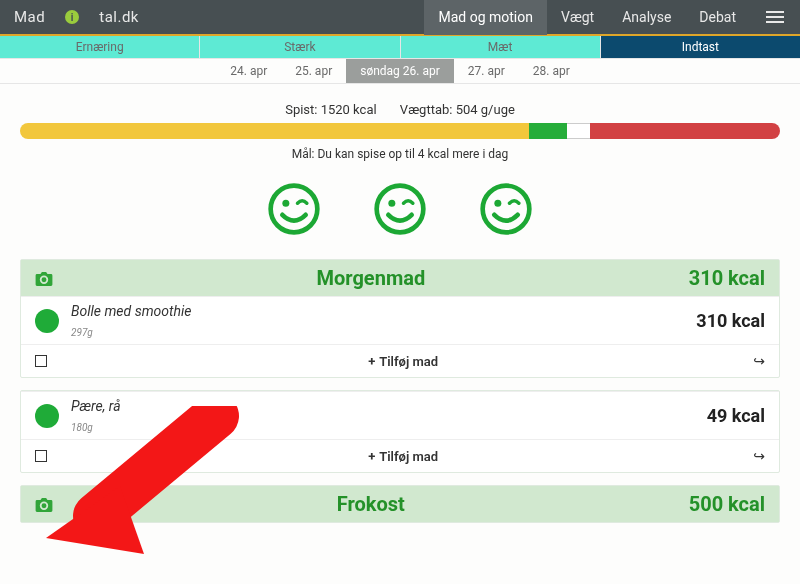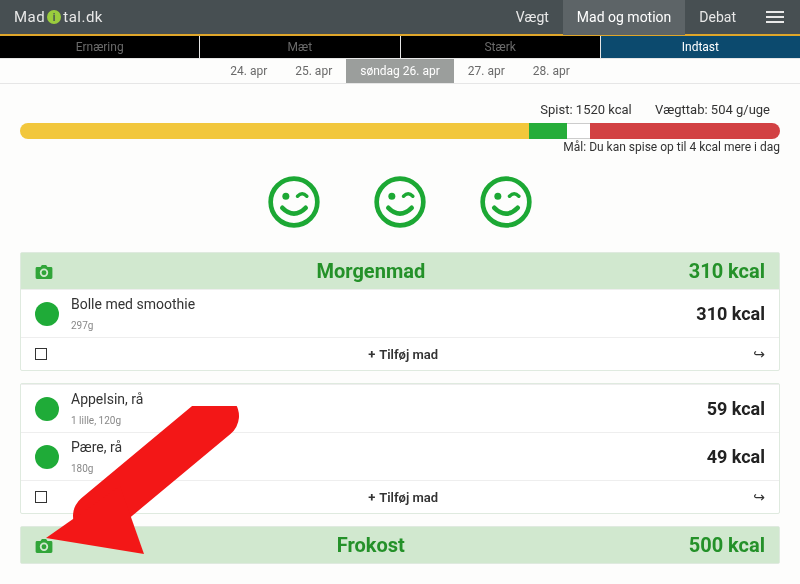--- a/index.html
+++ b/index.html
@@ -1,65 +1,65 @@
 <!DOCTYPE html>
 <html><head>
 <meta charset="utf-8">
 <style>
   * { box-sizing: border-box; }
   html, body { margin:0; padding:0; font-family: -apple-system, "Segoe UI", Roboto, Helvetica, Arial, sans-serif; background:#fdfdfc; }
   body { width:800px; height:584px; overflow:hidden; position:relative; }
 
   
   .topbar { background:#474f52; color:#e8e8e8; height:36px; display:flex; align-items:center; border-bottom:2px solid #dfa62a; }
-  .logo { padding:0 14px; color:#e8e8e8; font-size:15px; letter-spacing:.5px; display:flex; align-items:center; gap:2px; }
+  .logo { padding:0 14px; color:#e8e8e8; font-size:15px; letter-spacing:.5px; display:flex; align-items:center; gap:20px; }
   .logo .o { display:inline-flex; width:14px; height:14px; border-radius:50%; background:#9acc3d; align-items:center; justify-content:center; font-size:10px; color:#474f52; font-weight:bold; }
   .spacer { flex:1; }
   .navitem { padding:0 14px; height:36px; display:flex; align-items:center; font-size:14px; cursor:pointer; }
   .navitem.active { background:#5d6467; color:#fff; }
   .burger { display:flex; flex-direction:column; justify-content:center; gap:3px; padding:0 16px; height:36px; cursor:pointer;}
   .burger span { display:block; width:18px; height:2px; background:#e8e8e8; }
 
   
   .subtabs { display:flex; font-size:12px; color:#6a6a6a; border-bottom:1px solid #e6e6e6; }
-  .subtab { flex:1; text-align:center; padding:4px 0; background:#000000; cursor:pointer; border-right:1px solid #e6e6e6; }
+  .subtab { flex:1; text-align:center; padding:4px 0; background:#5eead4; cursor:pointer; border-right:1px solid #e6e6e6; }
   .subtab:last-child{border-right:none;}
   .subtab.active { background:#0c4a6e; color:#fff; }
 
   
   .dates { display:flex; justify-content:center; font-size:12px; color:#6a6a6a; border-bottom:1px solid #e6e6e6; }
   .date { padding:5px 14px; cursor:pointer;}
   .date.selected { background:#9b9e9c; color:#fff; }
 
   
-  .stats { padding:18px 20px 8px; text-align:right; }
+  .stats { padding:18px 20px 8px; text-align:center; }
   .stat-line { font-size:13px; color:#333; margin-bottom:6px; }
   .stat-line span{ margin:0 10px;}
   .bar { height:16px; border-radius:8px; overflow:hidden; display:flex; }
   .bar .seg { height:100%; }
   .seg.yellow{background:#f2c73c;}
   .seg.green{background:#26ad3a;}
   .seg.white{background:#fff; border:1px solid #ccc; border-left:none; border-right:none;}
   .seg.red{background:#d24143;}
-  .goal { font-size:12px; color:#333; margin-top:1px;}
+  .goal { font-size:12px; color:#333; margin-top:8px;}
 
   .smileys { display:flex; justify-content:center; gap:50px; padding:12px 0 18px; }
   .smiley svg { width:56px; height:56px; }
 
   
   .content { padding:0 20px; }
   .meal { border:1px solid #dfeadf; border-radius:2px; margin-bottom:12px; background:#fff;}
   .meal-head { background:#d1e8cf; display:flex; align-items:flex-end; padding:6px 14px; }
   .meal-head .cam{ color:#31a539; font-size:18px;}
   .meal-head .title{ flex:1; text-align:center; color:#249129; font-size:20px; font-weight:700;}
   .meal-head .kcal{ color:#249129; font-size:20px; font-weight:700;}
 
   .food-row{ display:flex; align-items:center; padding:6px 14px; border-top:1px solid #eee; }
   .food-row .dot{ width:24px; height:24px; border-radius:50%; background:#1fab38; margin-right:12px;}
-  .food-row .info{ flex:1;}
+  .food-row .info{ flex:1;font-style:italic;}
   .food-row .fname{ font-size:14px; color:#333;}
   .food-row .fdet{ font-size:10px; color:#888;margin-top:8px;}
   .food-row .fkcal{ font-size:18px; font-weight:700; color:#222;}
 
   .add-row{ display:flex; align-items:center; padding:8px 14px; border-top:1px solid #eee; font-size:13px; color:#333;}
   .add-row .chk{ width:12px;height:12px;border:1.5px solid #333; margin-right:6px;}
   .add-row .addlbl{ flex:1; text-align:center; font-weight:600;}
   .add-row .plus{ font-weight:bold; margin-right:4px;}
   .add-row .share{ font-size:14px;}
 
@@ -71,40 +71,43 @@
 
 <div class="topbar">
   <div class="logo">
     <span>Mad</span>
     <span class="o">
         <span>i</span>
       </span>
     <span>tal.dk</span>
   </div>
   <div class="spacer"></div>
+  <div class="navitem active">
+      <span>Mad og motion</span>
+    </div>
   <div class="navitem">
       <span>Vægt</span>
     </div>
-  <div class="navitem active">
-      <span>Mad og motion</span>
+  <div class="navitem">
+      <span>Analyse</span>
     </div>
   <div class="navitem">
       <span>Debat</span>
     </div>
   <div class="burger">
       <span></span>
       <span></span>
       <span></span>
     </div>
 </div>
 
 <div class="subtabs">
   <div class="subtab"><span>Ernæring</span></div>
+  <div class="subtab"><span>Stærk</span></div>
   <div class="subtab"><span>Mæt</span></div>
-  <div class="subtab"><span>Stærk</span></div>
   <div class="subtab active"><span>Indtast</span></div>
 </div>
 
 <div class="dates">
   <div class="date"><span>24. apr</span></div>
   <div class="date"><span>25. apr</span></div>
   <div class="date selected"><span>søndag 26. apr</span></div>
   <div class="date"><span>27. apr</span></div>
   <div class="date"><span>28. apr</span></div>
 </div>
@@ -174,28 +177,20 @@
       <div class="chk"></div>
       <div class="addlbl"><span class="plus">+</span><span>Tilføj mad</span></div>
       <div class="share">↪</div>
     </div>
   </div>
 
   <div class="meal">
     <div class="food-row">
       <div class="dot"></div>
       <div class="info">
-        <div class="fname">Appelsin, rå</div>
-        <div class="fdet">1 lille, 120g</div>
-      </div>
-      <div class="fkcal">59 kcal</div>
-    </div>
-    <div class="food-row">
-      <div class="dot"></div>
-      <div class="info">
         <div class="fname">Pære, rå</div>
         <div class="fdet">180g</div>
       </div>
       <div class="fkcal">49 kcal</div>
     </div>
     <div class="add-row">
       <div class="chk"></div>
       <div class="addlbl"><span class="plus">+</span><span>Tilføj mad</span></div>
       <div class="share">↪</div>
     </div>

